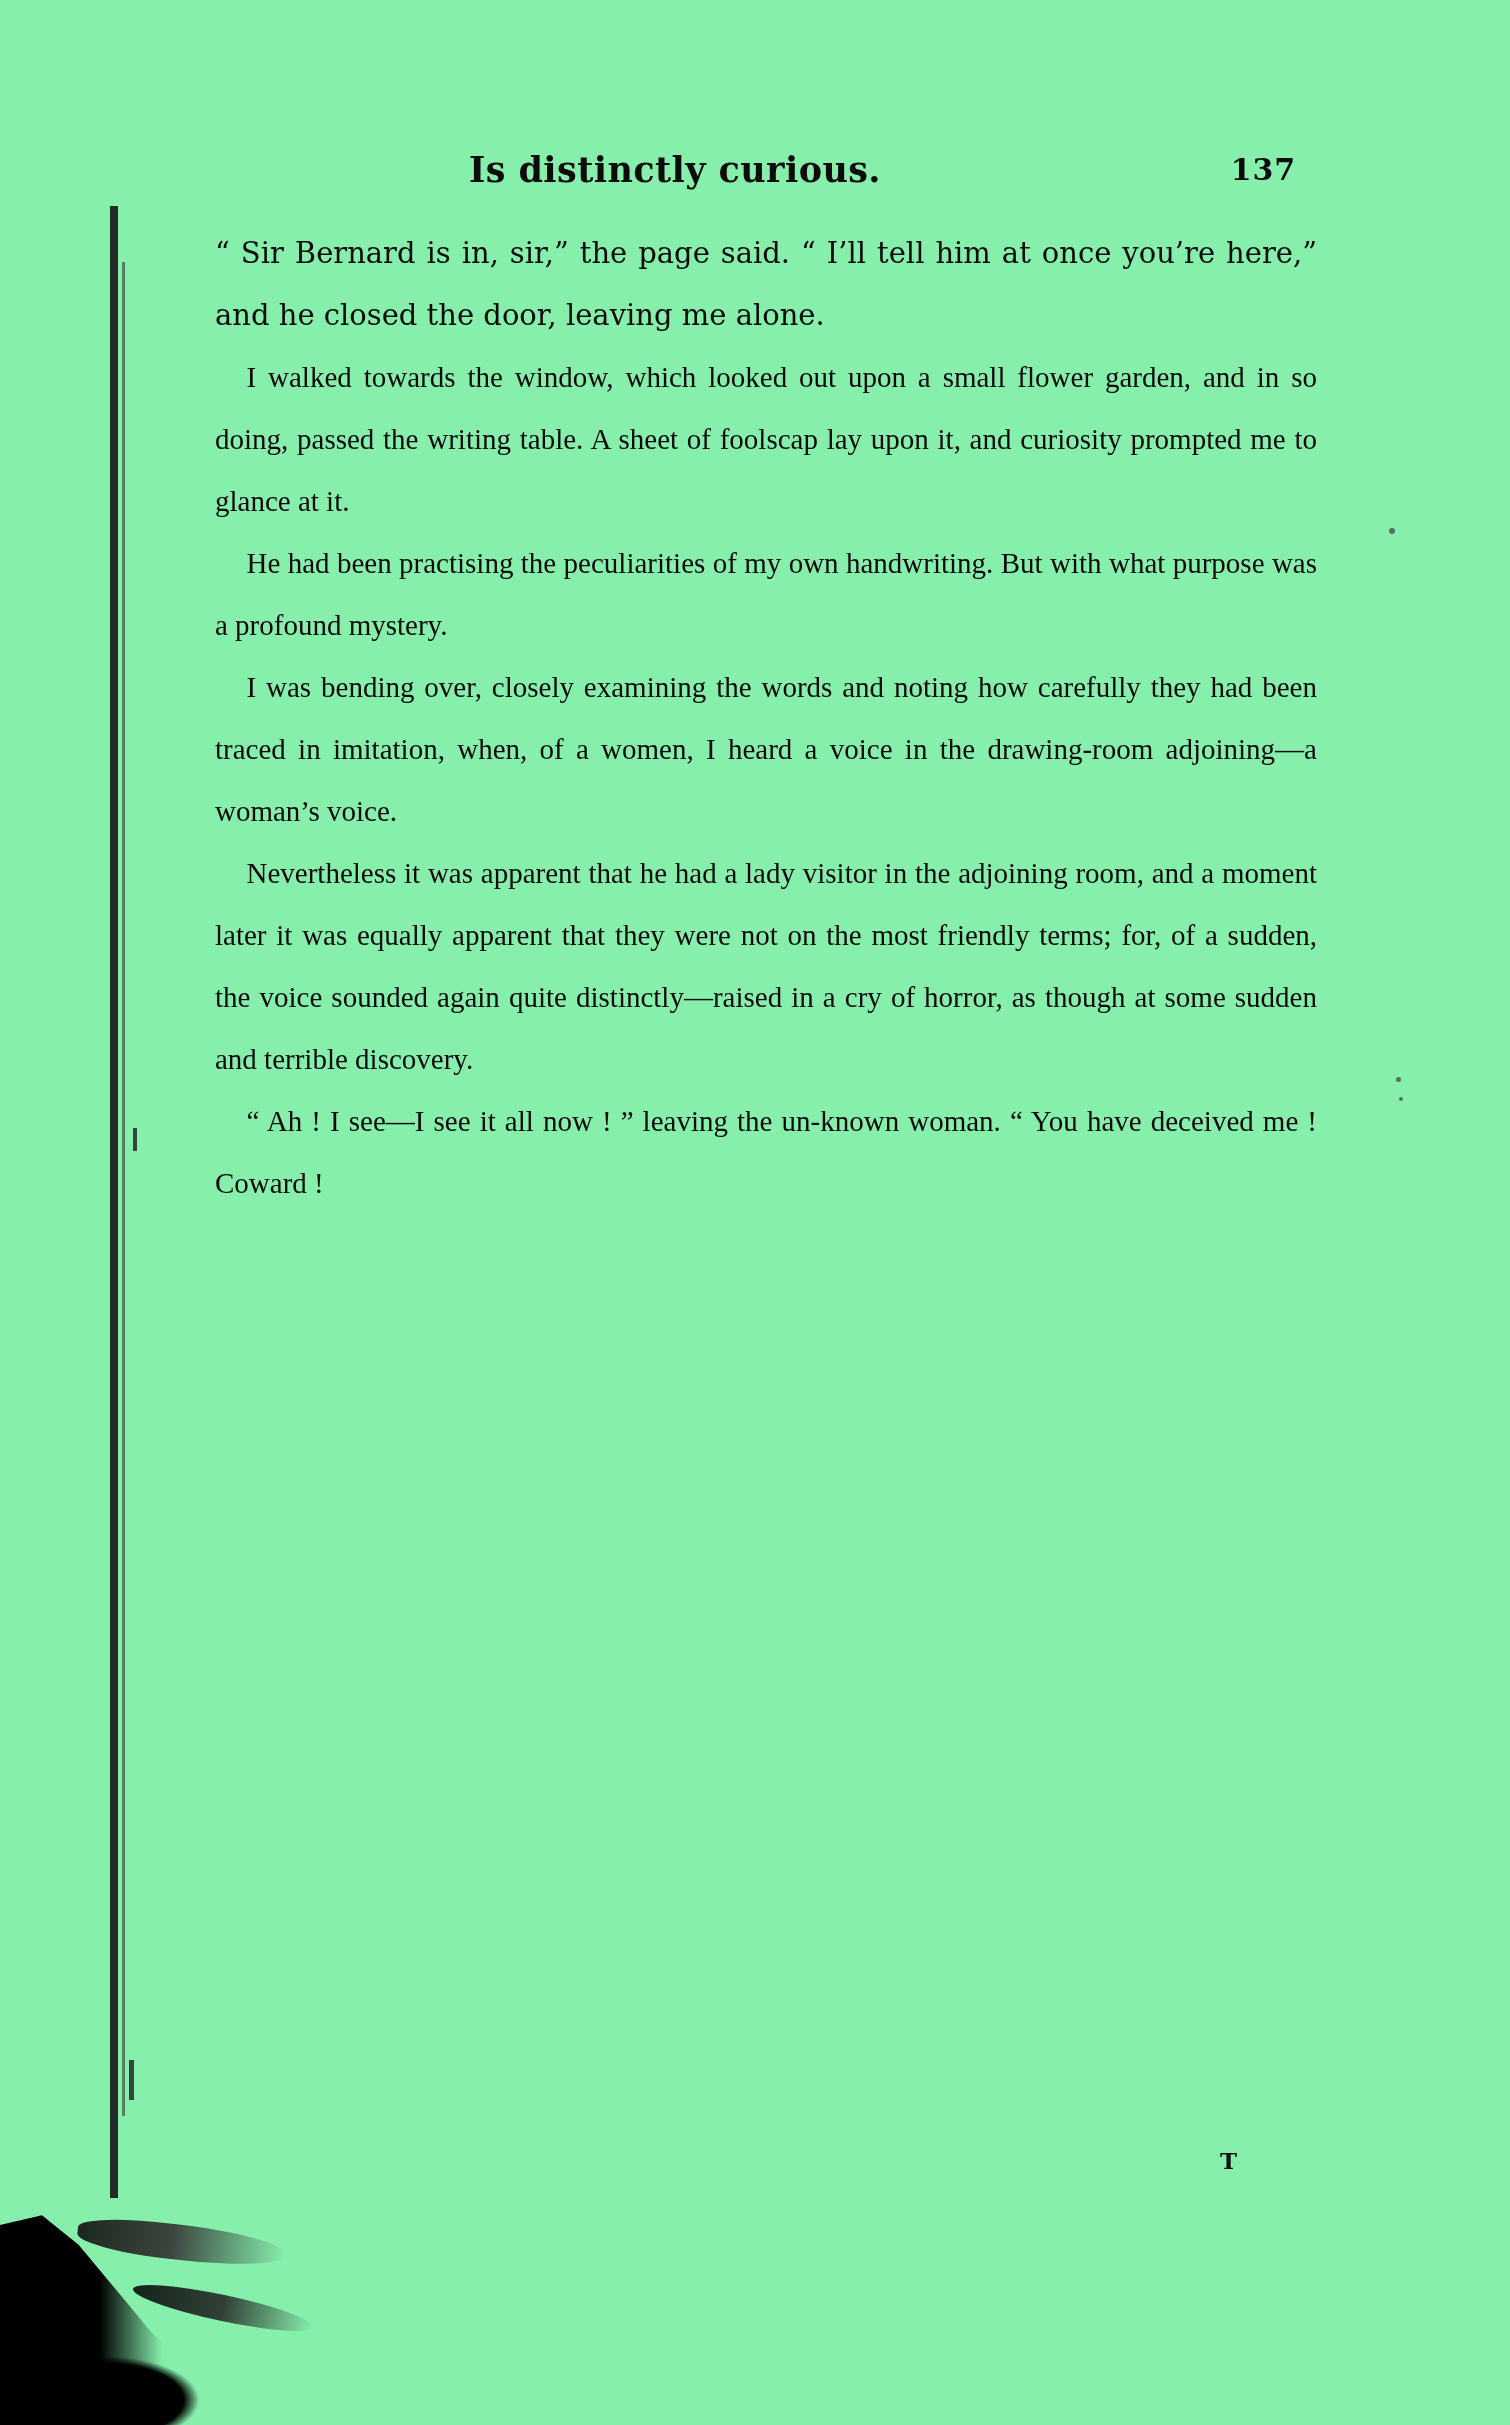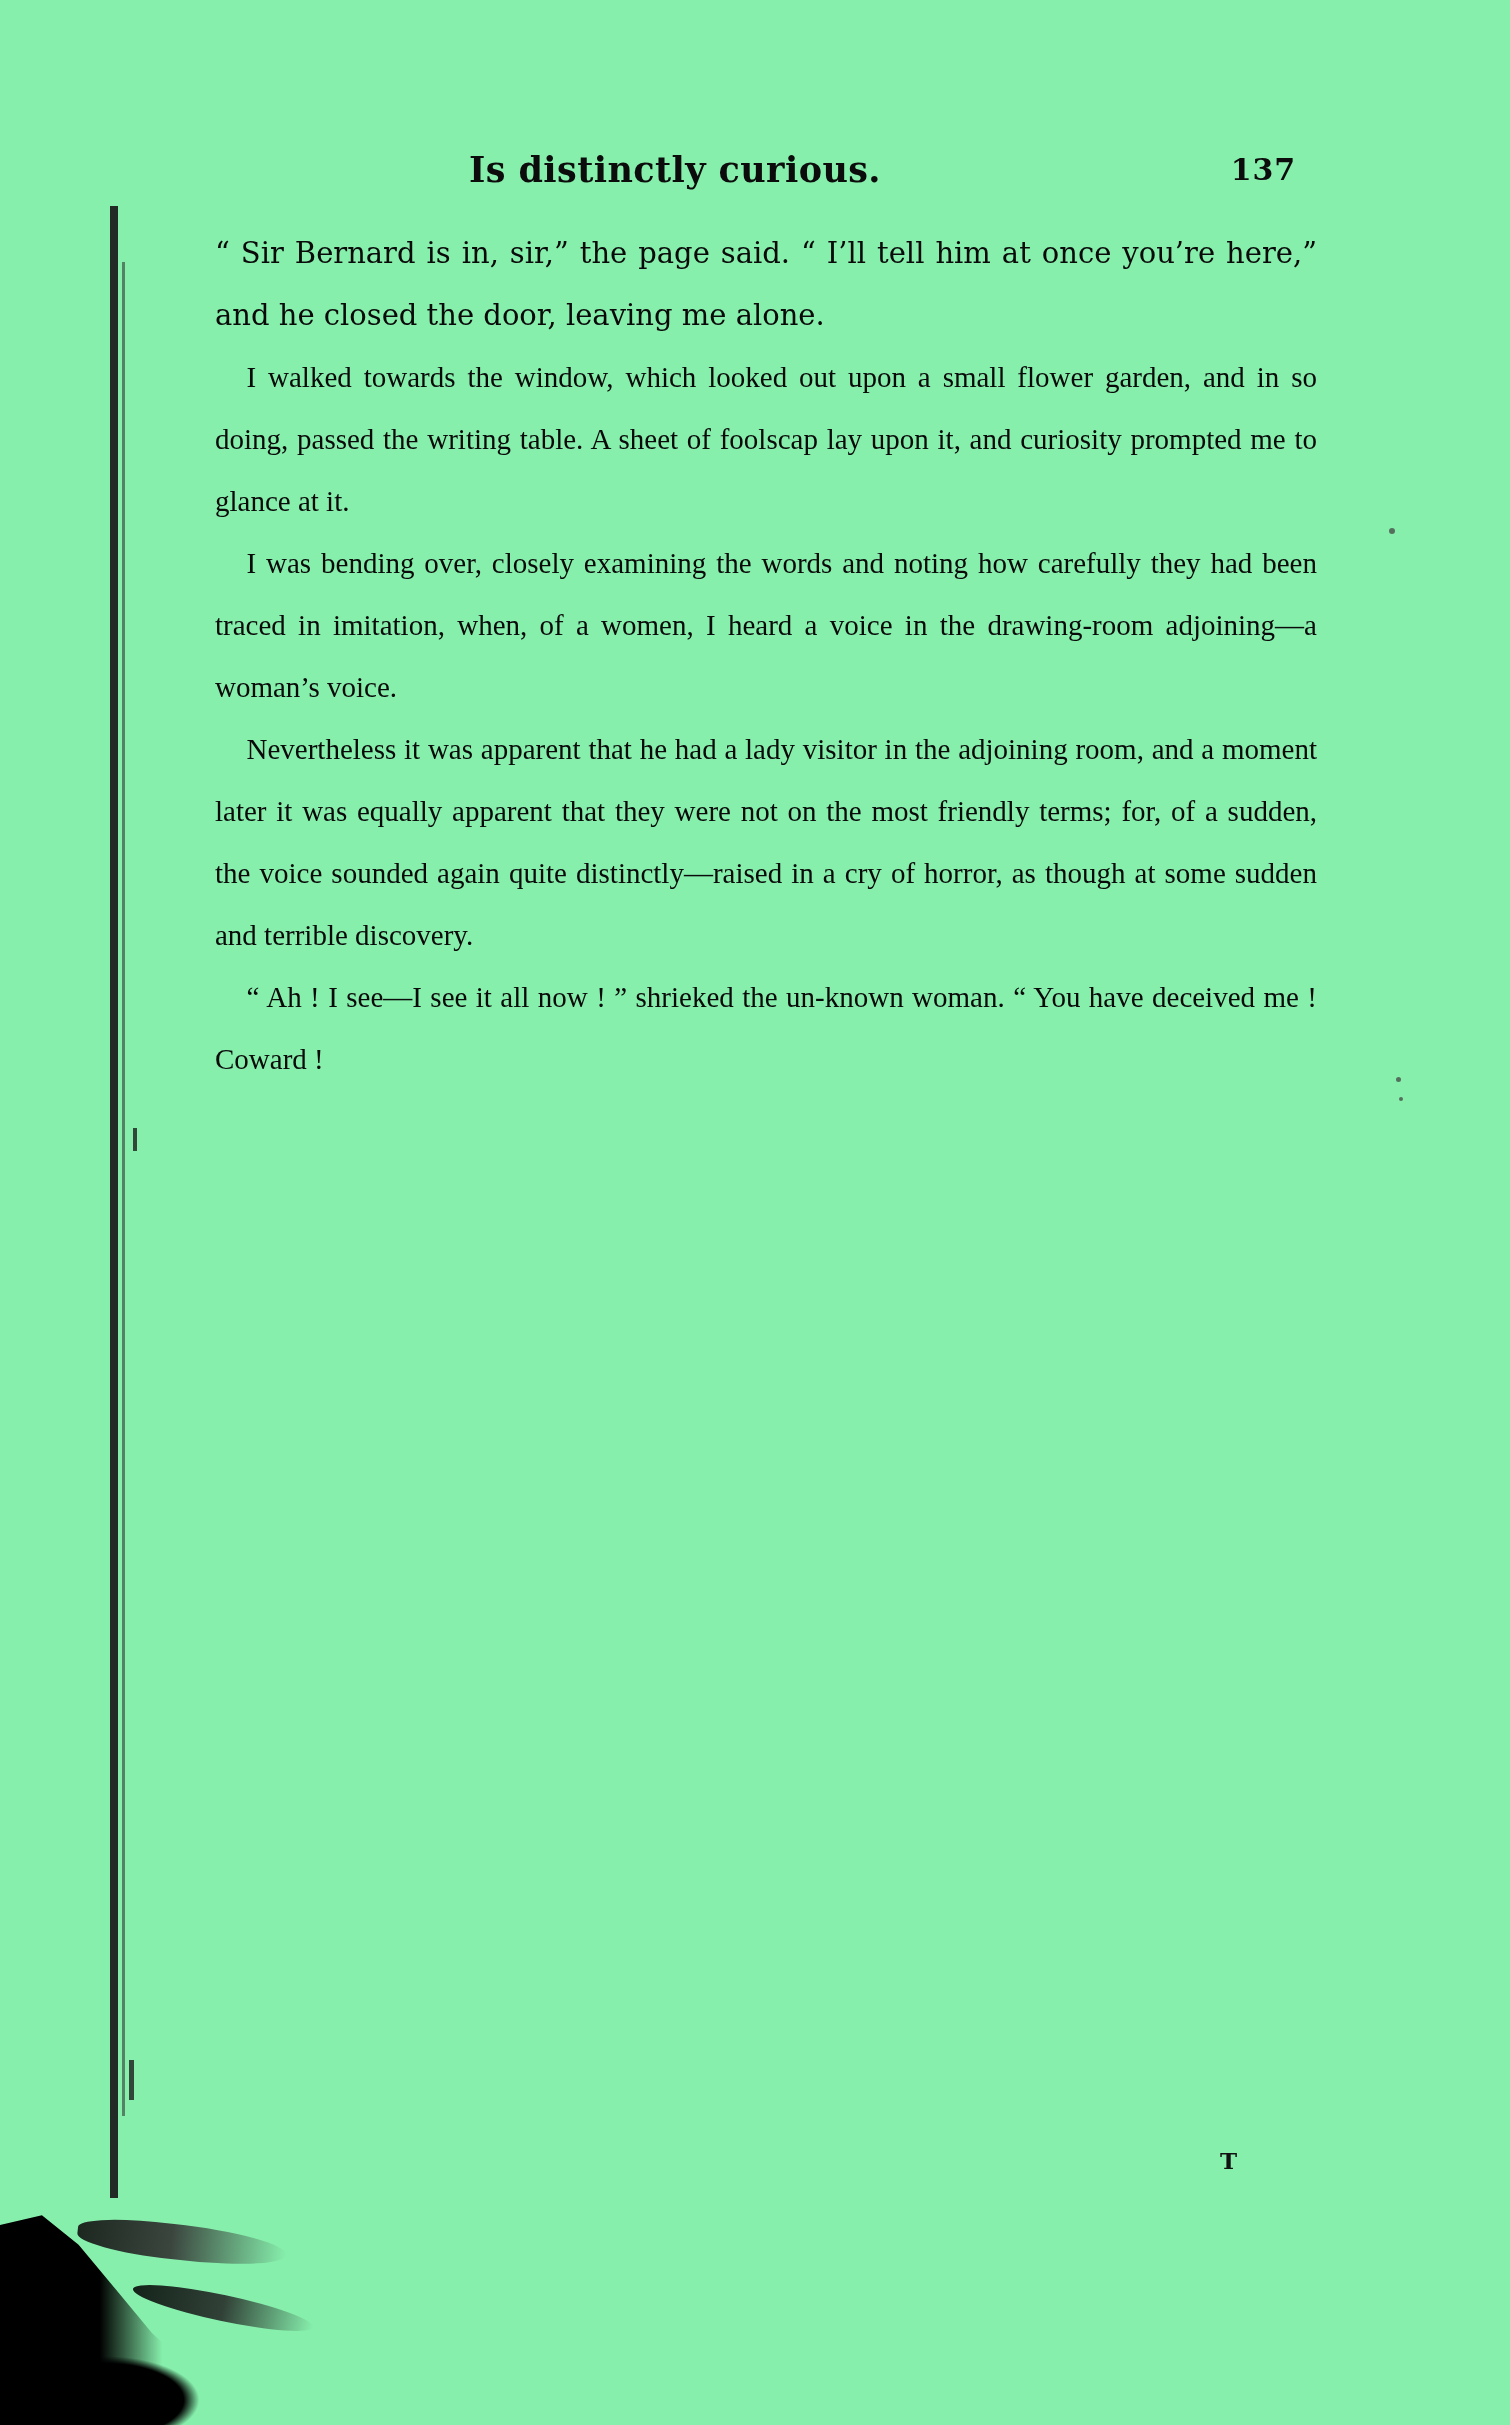--- a/index.html
+++ b/index.html
@@ -164,23 +164,24 @@
 
   <div class="page-body">
 
     <div class="head-row">
       <div class="head-title">Is distinctly curious.</div>
       <div class="page-number">137</div>
     </div>
 
     <p class="para">“ Sir Bernard is in, sir,” the page said.  “ I’ll tell him at once you’re here,” and he closed the door, leaving me alone.</p>
     <p class="para indent">I walked towards the window, which looked out upon a small flower garden, and in so doing, passed the writing table.  A sheet of foolscap lay upon it, and curiosity prompted me to glance at it.</p>
+    <p class="para indent">He had been practising the peculiarities of my own handwriting.   But with what purpose was a profound mystery.</p>
     <p class="para indent">I was bending over, closely examining the words and noting how carefully they had been traced in imitation, when, of a women, I heard a voice in the drawing-room adjoining—a woman’s voice.</p>
     <p class="para indent">Nevertheless it was apparent that he had a lady visitor in the adjoining room, and a moment later it was equally apparent that they were not on the most friendly terms; for, of a sudden, the voice sounded again quite distinctly—raised in a cry of horror, as though at some sudden and terrible discovery.</p>
-    <p class="para indent">“ Ah ! I see—I see it all now ! ” shrieked the un-known woman.  “ You have deceived me !  Coward !</p>
+    <p class="para indent">“ Ah ! I see—I see it all now ! ” leaving the un-known woman.  “ You have deceived me !  Coward !</p>
 
     <div class="foot-mark">T</div>
   </div>
 
   <div class="speck" style="left:1389px; top:528px; width:6.1px; height:6.1px;"></div>
   <div class="speck" style="left:1396px; top:1077px; width:5.2px; height:5.2px;"></div>
   <div class="speck" style="left:1399px; top:1097px; width:4.4px; height:4.4px;"></div>
   <div class="edge-fleck" style="left:133px; top:1128px; width:4.4px; height:23px;"></div>
   <div class="edge-fleck" style="left:129px; top:2060px; width:5.2px; height:40px;"></div>
 

